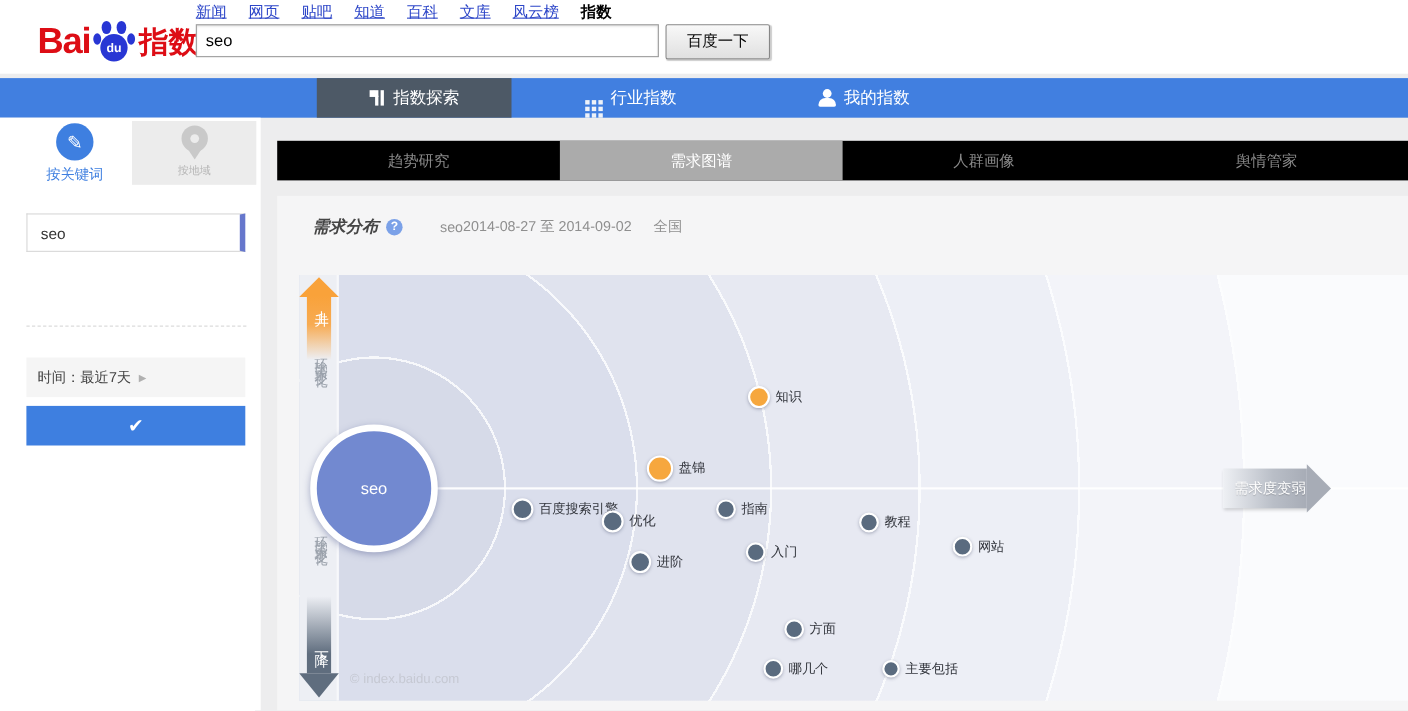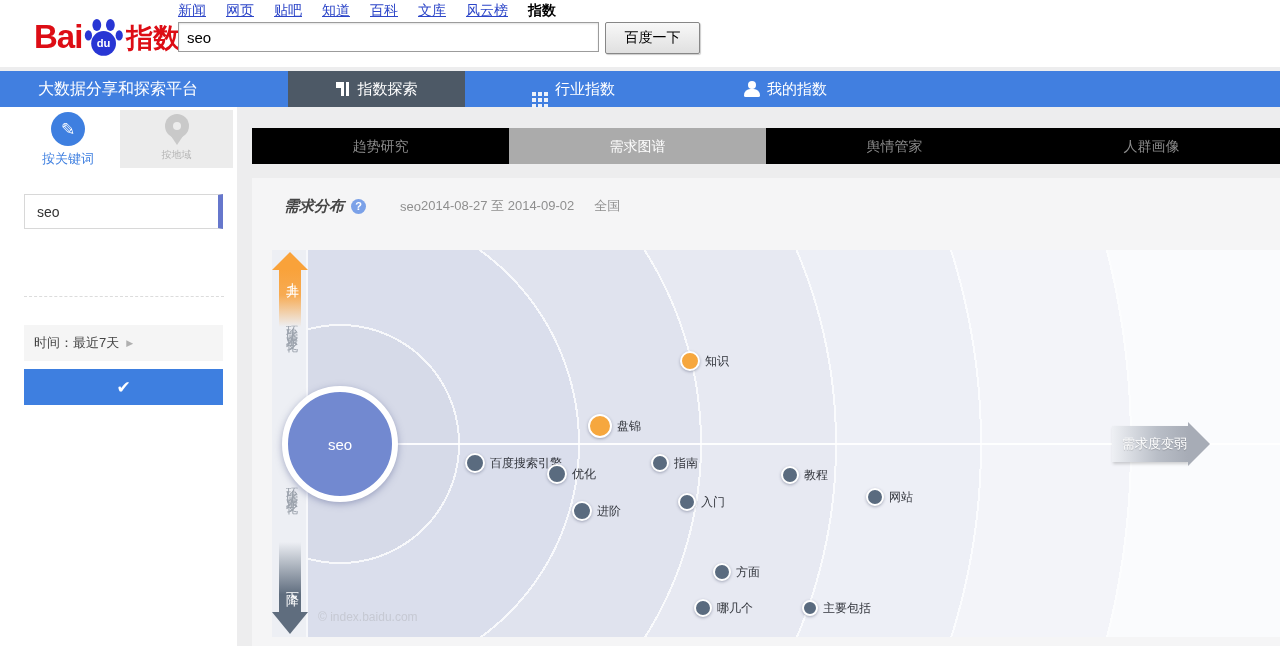--- a/index.html
+++ b/index.html
@@ -145,21 +145,20 @@
         <a>百科</a>
         <a>文库</a>
         <a>风云榜</a>
         <a class="bnav-current">指数</a>
       </div>
     <input id="search-input" class="abs" value="seo" style="">
     <button id="search-btn" class="abs">百度一下</button>
   </div>
 
   <div id="blue-nav" class="abs">
-    <div id="platform-title" class="abs">大数据分享和探索平台</div>
     <div id="bn-explore" class="bn-item abs">
       <span class="bars-icon">
           <i class="arr"></i>
           <i class="b1"></i>
           <i class="b2"></i>
         </span>
       <span>指数探索</span>
     </div>
     <div id="bn-industry" class="bn-item abs">
       <span class="grid-wrap"><span class="grid-icon"></span></span>
@@ -189,22 +188,22 @@
     <div id="time-box" class="abs">
       <span>时间：最近7天</span>
       <span class="caret">▶</span>
     </div>
     <button id="check-btn" class="abs"><span>✔</span></button>
   </div>
 
   <div id="main-tabs" class="abs">
       <div class="main-tab">趋势研究</div>
       <div class="main-tab active">需求图谱</div>
+      <div class="main-tab">人群画像</div>
       <div class="main-tab">舆情管家</div>
-      <div class="main-tab">人群画像</div>
     </div>
 
   <div id="content-panel" class="abs">
     <div id="panel-header" class="abs">
       <span id="panel-title">需求分布</span>
       <span id="help-icon">?</span>
       <span id="panel-kw">seo</span>
       <span id="panel-dates">2014-08-27 至 2014-09-02</span>
       <span id="panel-region">全国</span>
     </div>

